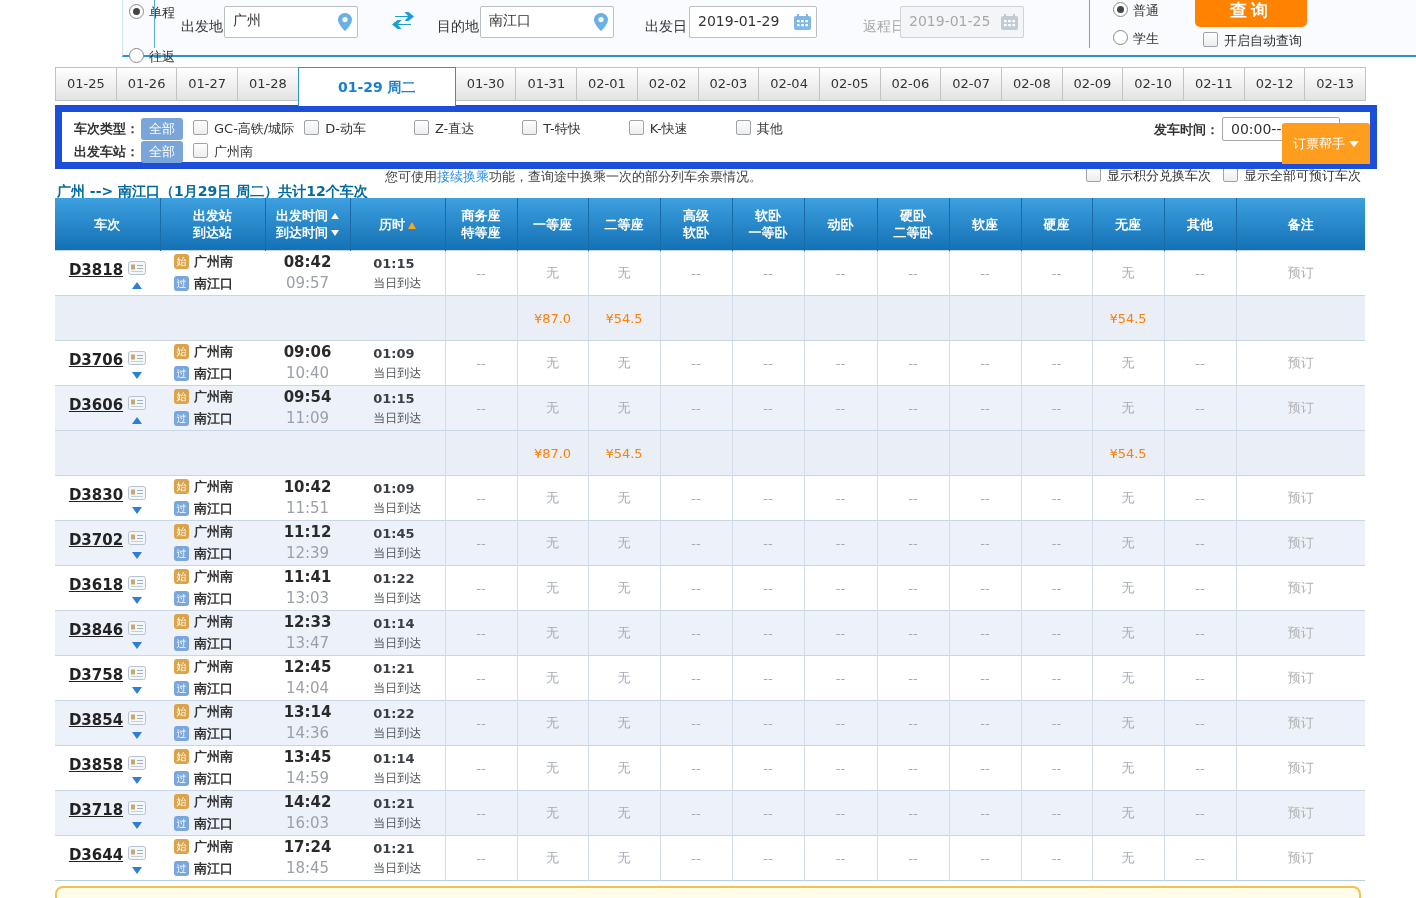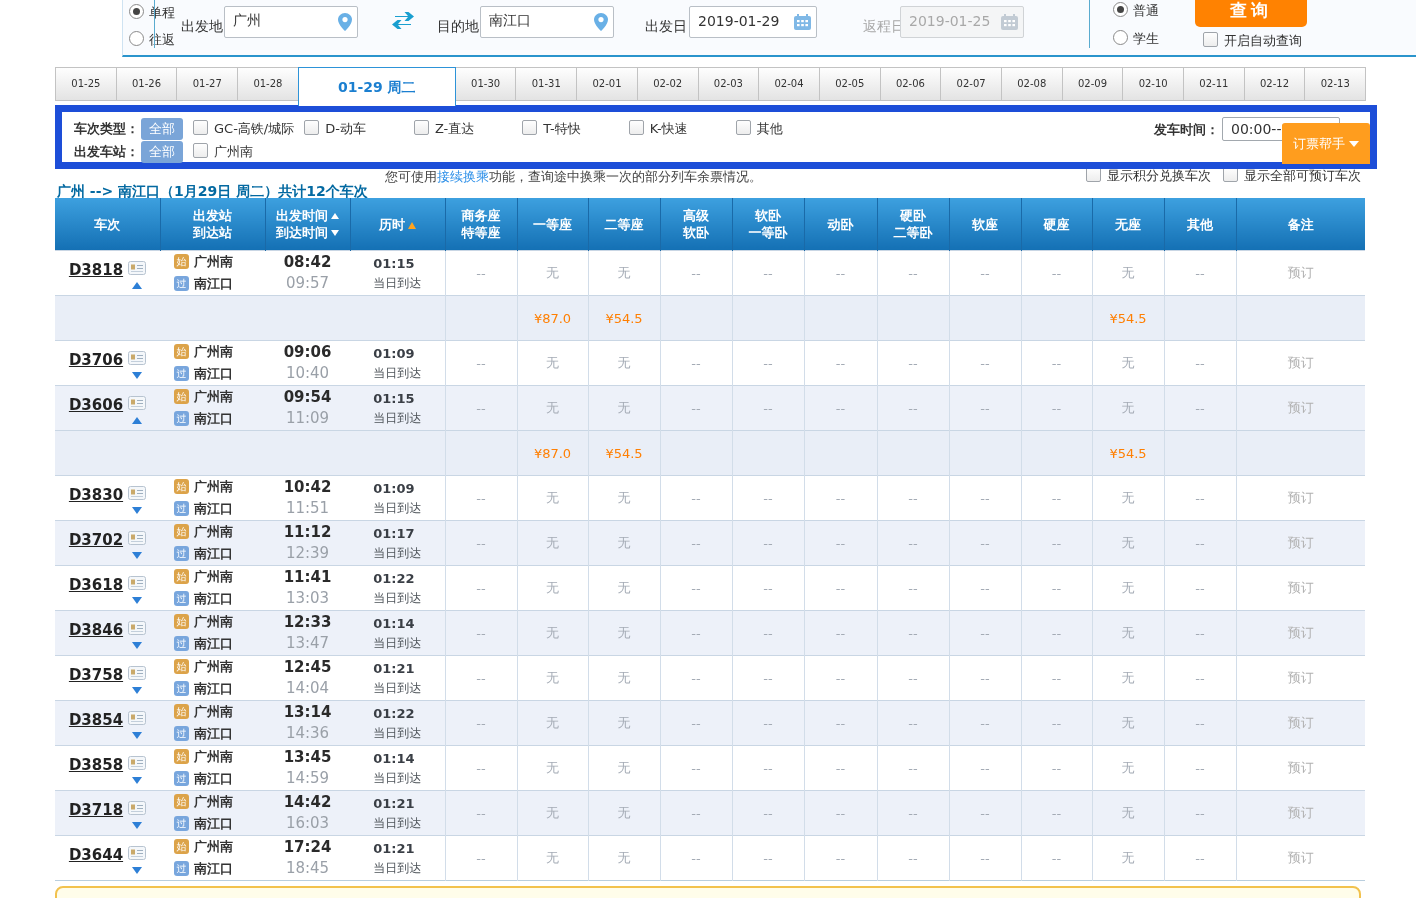--- a/index.html
+++ b/index.html
@@ -25,21 +25,21 @@
   .inputbox.dis{background:#f4f5f6;border-color:#d0d3d6;}
   .inputbox.dis input{color:#a8a8a8;}
   .inbox-icon{position:absolute;right:5px;top:6px;}
   .btn-query{position:absolute;background:#ff8201;color:#fff;border:none;border-radius:5px;
     font-size:17px;font-weight:bold;letter-spacing:4px;cursor:pointer;font-family:inherit;}
   .chk{display:inline-block;width:13px;height:13px;border:1px solid #9fa4aa;border-radius:2px;
     background:linear-gradient(#fefefe,#ededed);vertical-align:-2px;margin-right:6px;}
   .chk-item{white-space:nowrap;cursor:pointer;}
   
   .tabbar{position:absolute;left:55px;top:67px;width:1310px;height:39px;display:flex;align-items:flex-start;}
-  .tab{flex:1 1 0;height:32px;line-height:32px;text-align:center;font-size:10px;color:#333;
+  .tab{flex:1 1 0;height:32px;line-height:32px;text-align:center;font-size:13px;color:#333;
     background:linear-gradient(#fefefe,#e3e3e3);border:1px solid #c3c3c3;margin-right:-1px;cursor:pointer;}
   .tab.sel{flex:0 0 156px;height:38px;line-height:38px;background:#fff;border:1px solid #2d93d8;border-bottom:none;
     color:#1b7fd0;font-weight:bold;font-size:14px;position:relative;z-index:3;}
   
   .filterbox{position:absolute;left:55px;top:105px;width:1308px;height:50px;border:7px solid #1d4ed8;background:#fff;z-index:1;}
   .f-row{position:absolute;left:12px;white-space:nowrap;font-size:13px;display:flex;align-items:center;}
   .f-label{font-weight:bold;color:#333;}
   .badge-all{display:inline-block;background:#7aa5d8;color:#fff;border-radius:3px;
     padding:2px 8px;font-size:13px;margin:0 10px 0 2px;cursor:pointer;}
   .selectbox{position:absolute;width:118px;height:24px;border:1px solid #a2a8ae;border-radius:2px;background:#fff;
@@ -99,21 +99,21 @@
     background:#fffdea;border:2px solid #f2c24e;border-radius:8px 8px 0 0;}
 </style>
 </head>
 <body>
 
 <div class="top-panel">
   <div class="abs" style="left:6px;top:4px;">
     <div class="radio-row">
       <span class="radio on"></span><span>单程</span>
     </div>
-    <div class="radio-row" style="margin-top:9px;">
+    <div class="radio-row" style="margin-top:26px;">
       <span class="radio"></span><span>往返</span>
     </div>
   </div>
   <div class="vdiv" style="left:31px;"></div>
 
   <div class="abs fld-label" style="left:58px;top:11px;">出发地</div>
   <div class="inputbox" style="left:101px;top:6px;width:132px;">
     <input value="广州" style="">
     <span class="inbox-icon"><svg width="14" height="18" viewBox="0 0 14 18">
           <path d="M7 0C3.1 0 0 3 0 6.7 0 11.5 7 18 7 18s7-6.5 7-11.3C14 3 10.9 0 7 0z" fill="#69b0e6"></path>
@@ -528,21 +528,21 @@
             </div>
           </td>
           <td class="c-sta">
             <div><span class="badge start">始</span><b>广州南</b></div>
             <div><span class="badge pass">过</span><b>南江口</b></div>
           </td>
           <td>
             <div class="t-dep">11:12</div>
             <div class="t-arr">12:39</div>
           </td>
-          <td><div class="durblk"><div class="d-dur">01:17</div><div class="d-note">当日到达</div></div></td>
+          <td><div class="durblk"><div class="d-dur">01:45</div><div class="d-note">当日到达</div></div></td>
           <td class="sep seat">--</td>
           <td class="sep seat">无</td>
           <td class="sep seat">无</td>
           <td class="sep seat">--</td>
           <td class="sep seat">--</td>
           <td class="sep seat">--</td>
           <td class="sep seat">--</td>
           <td class="sep seat">--</td>
           <td class="sep seat">--</td>
           <td class="sep seat">无</td>

